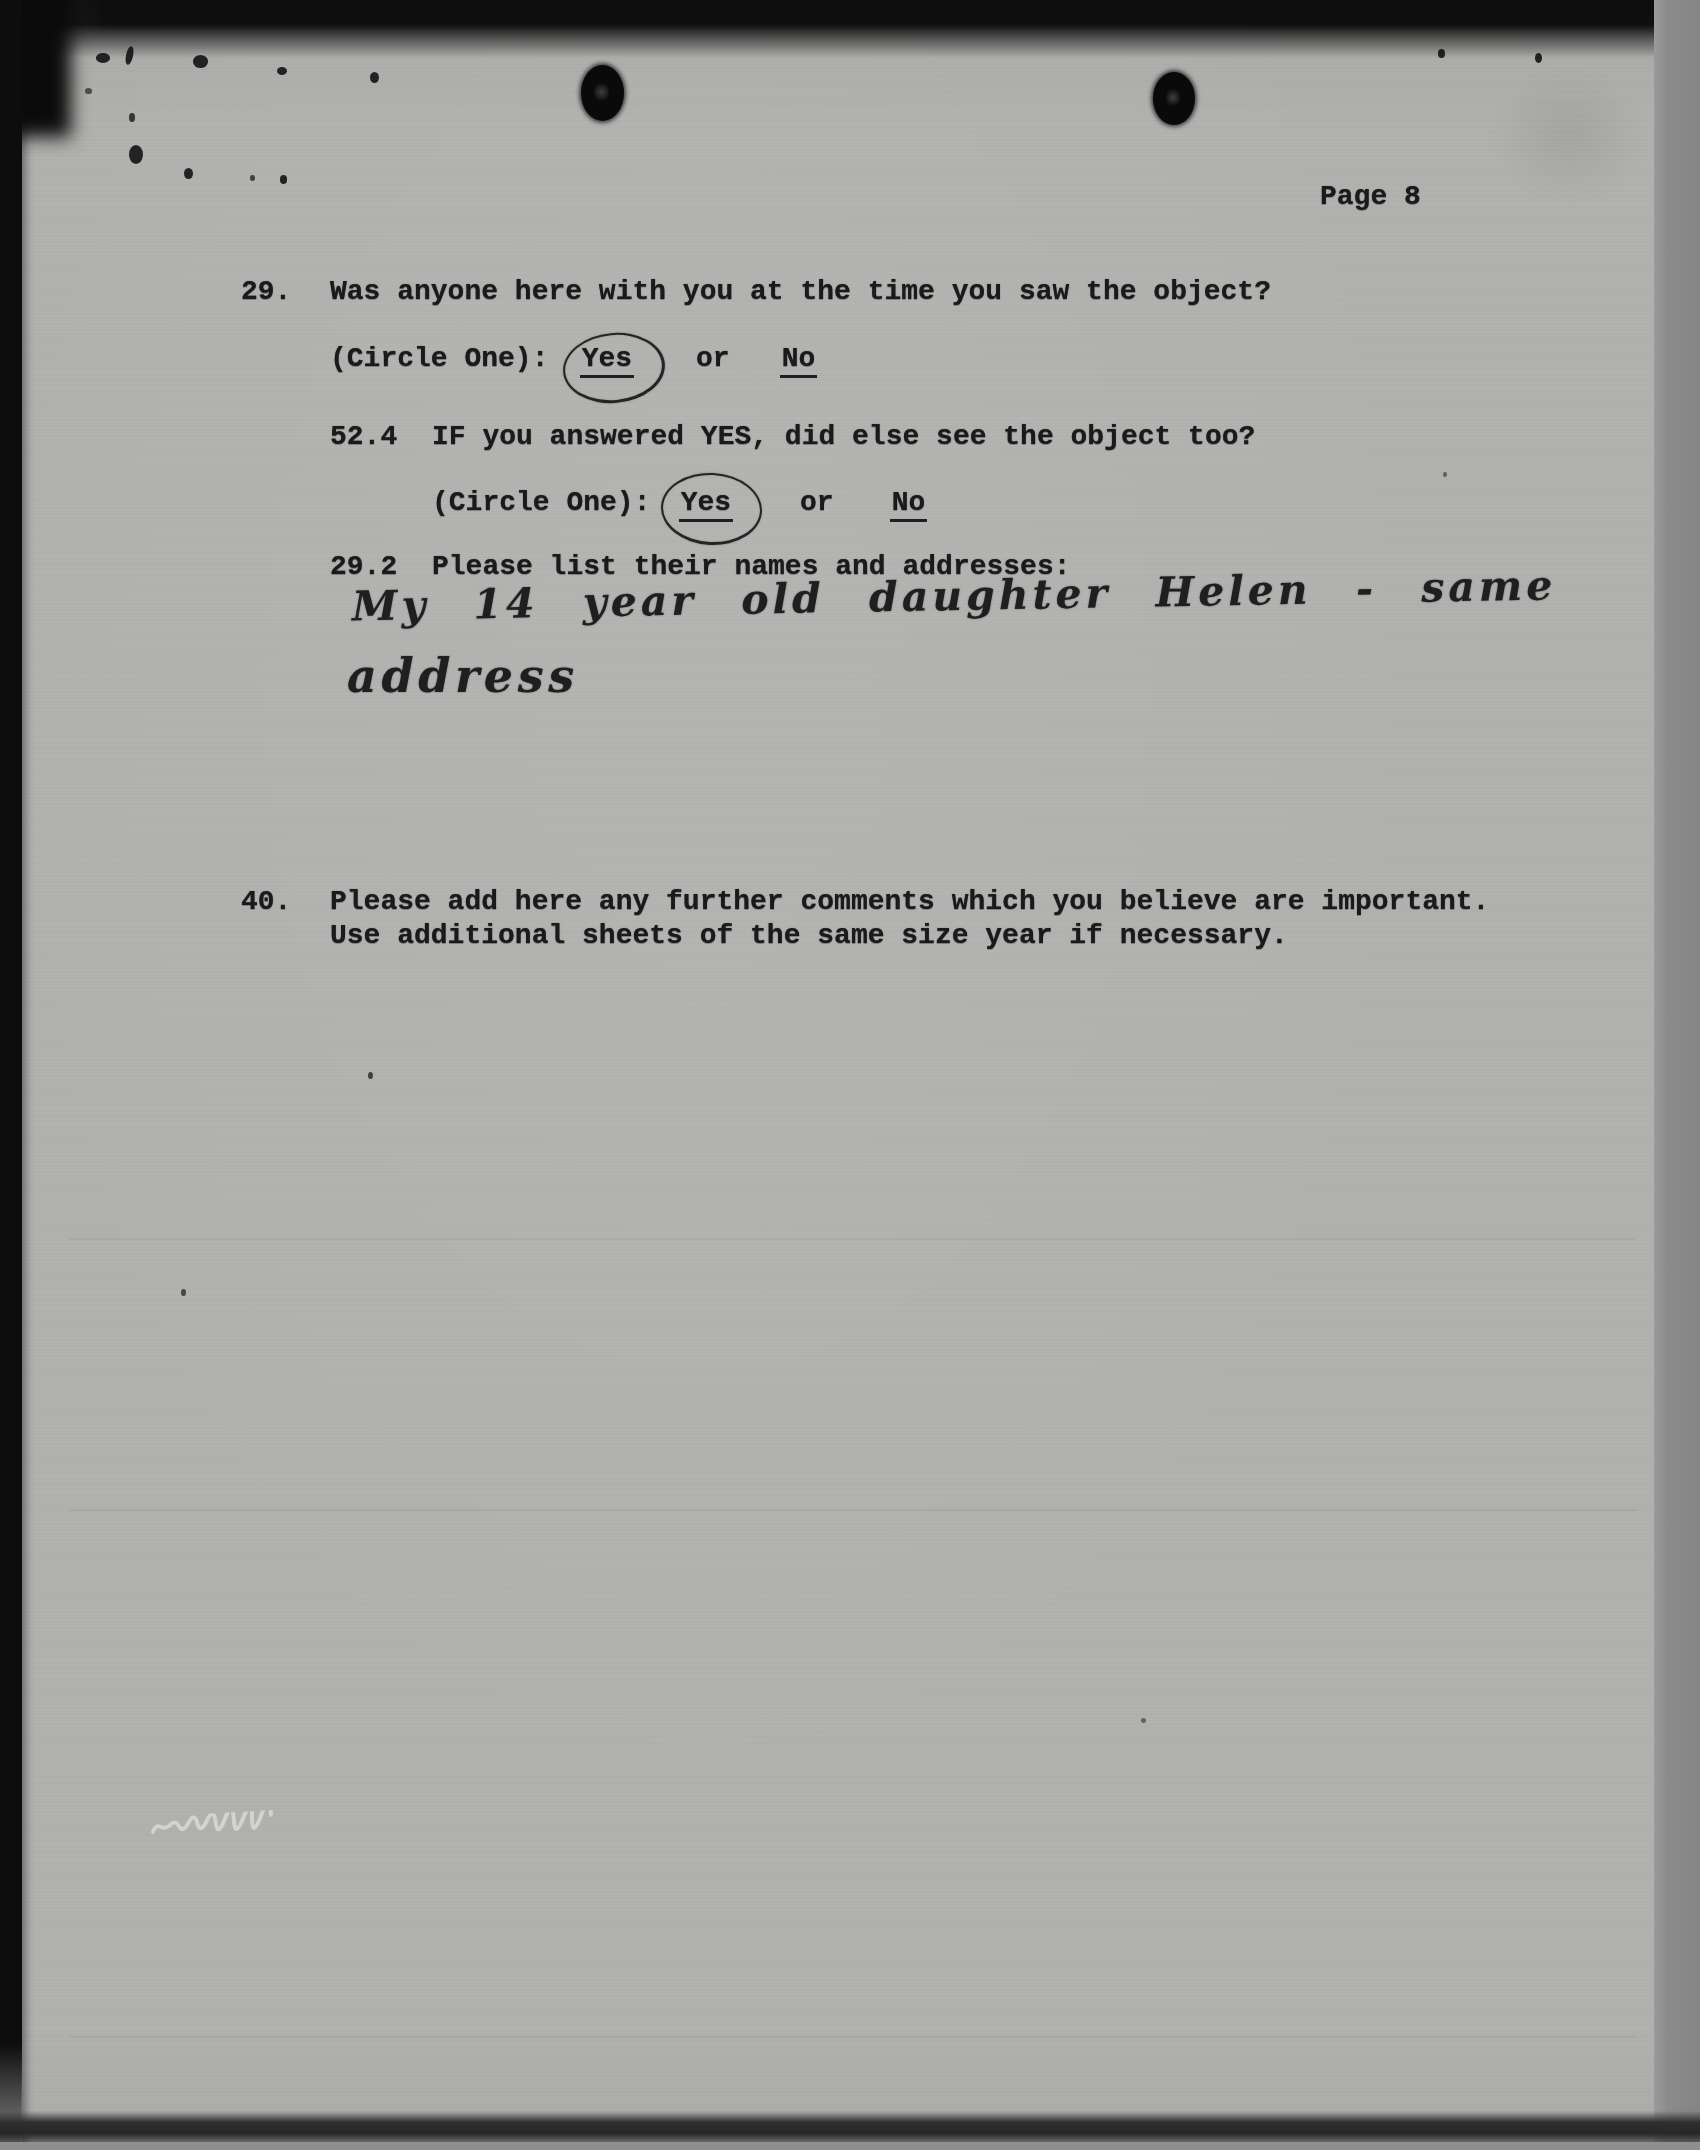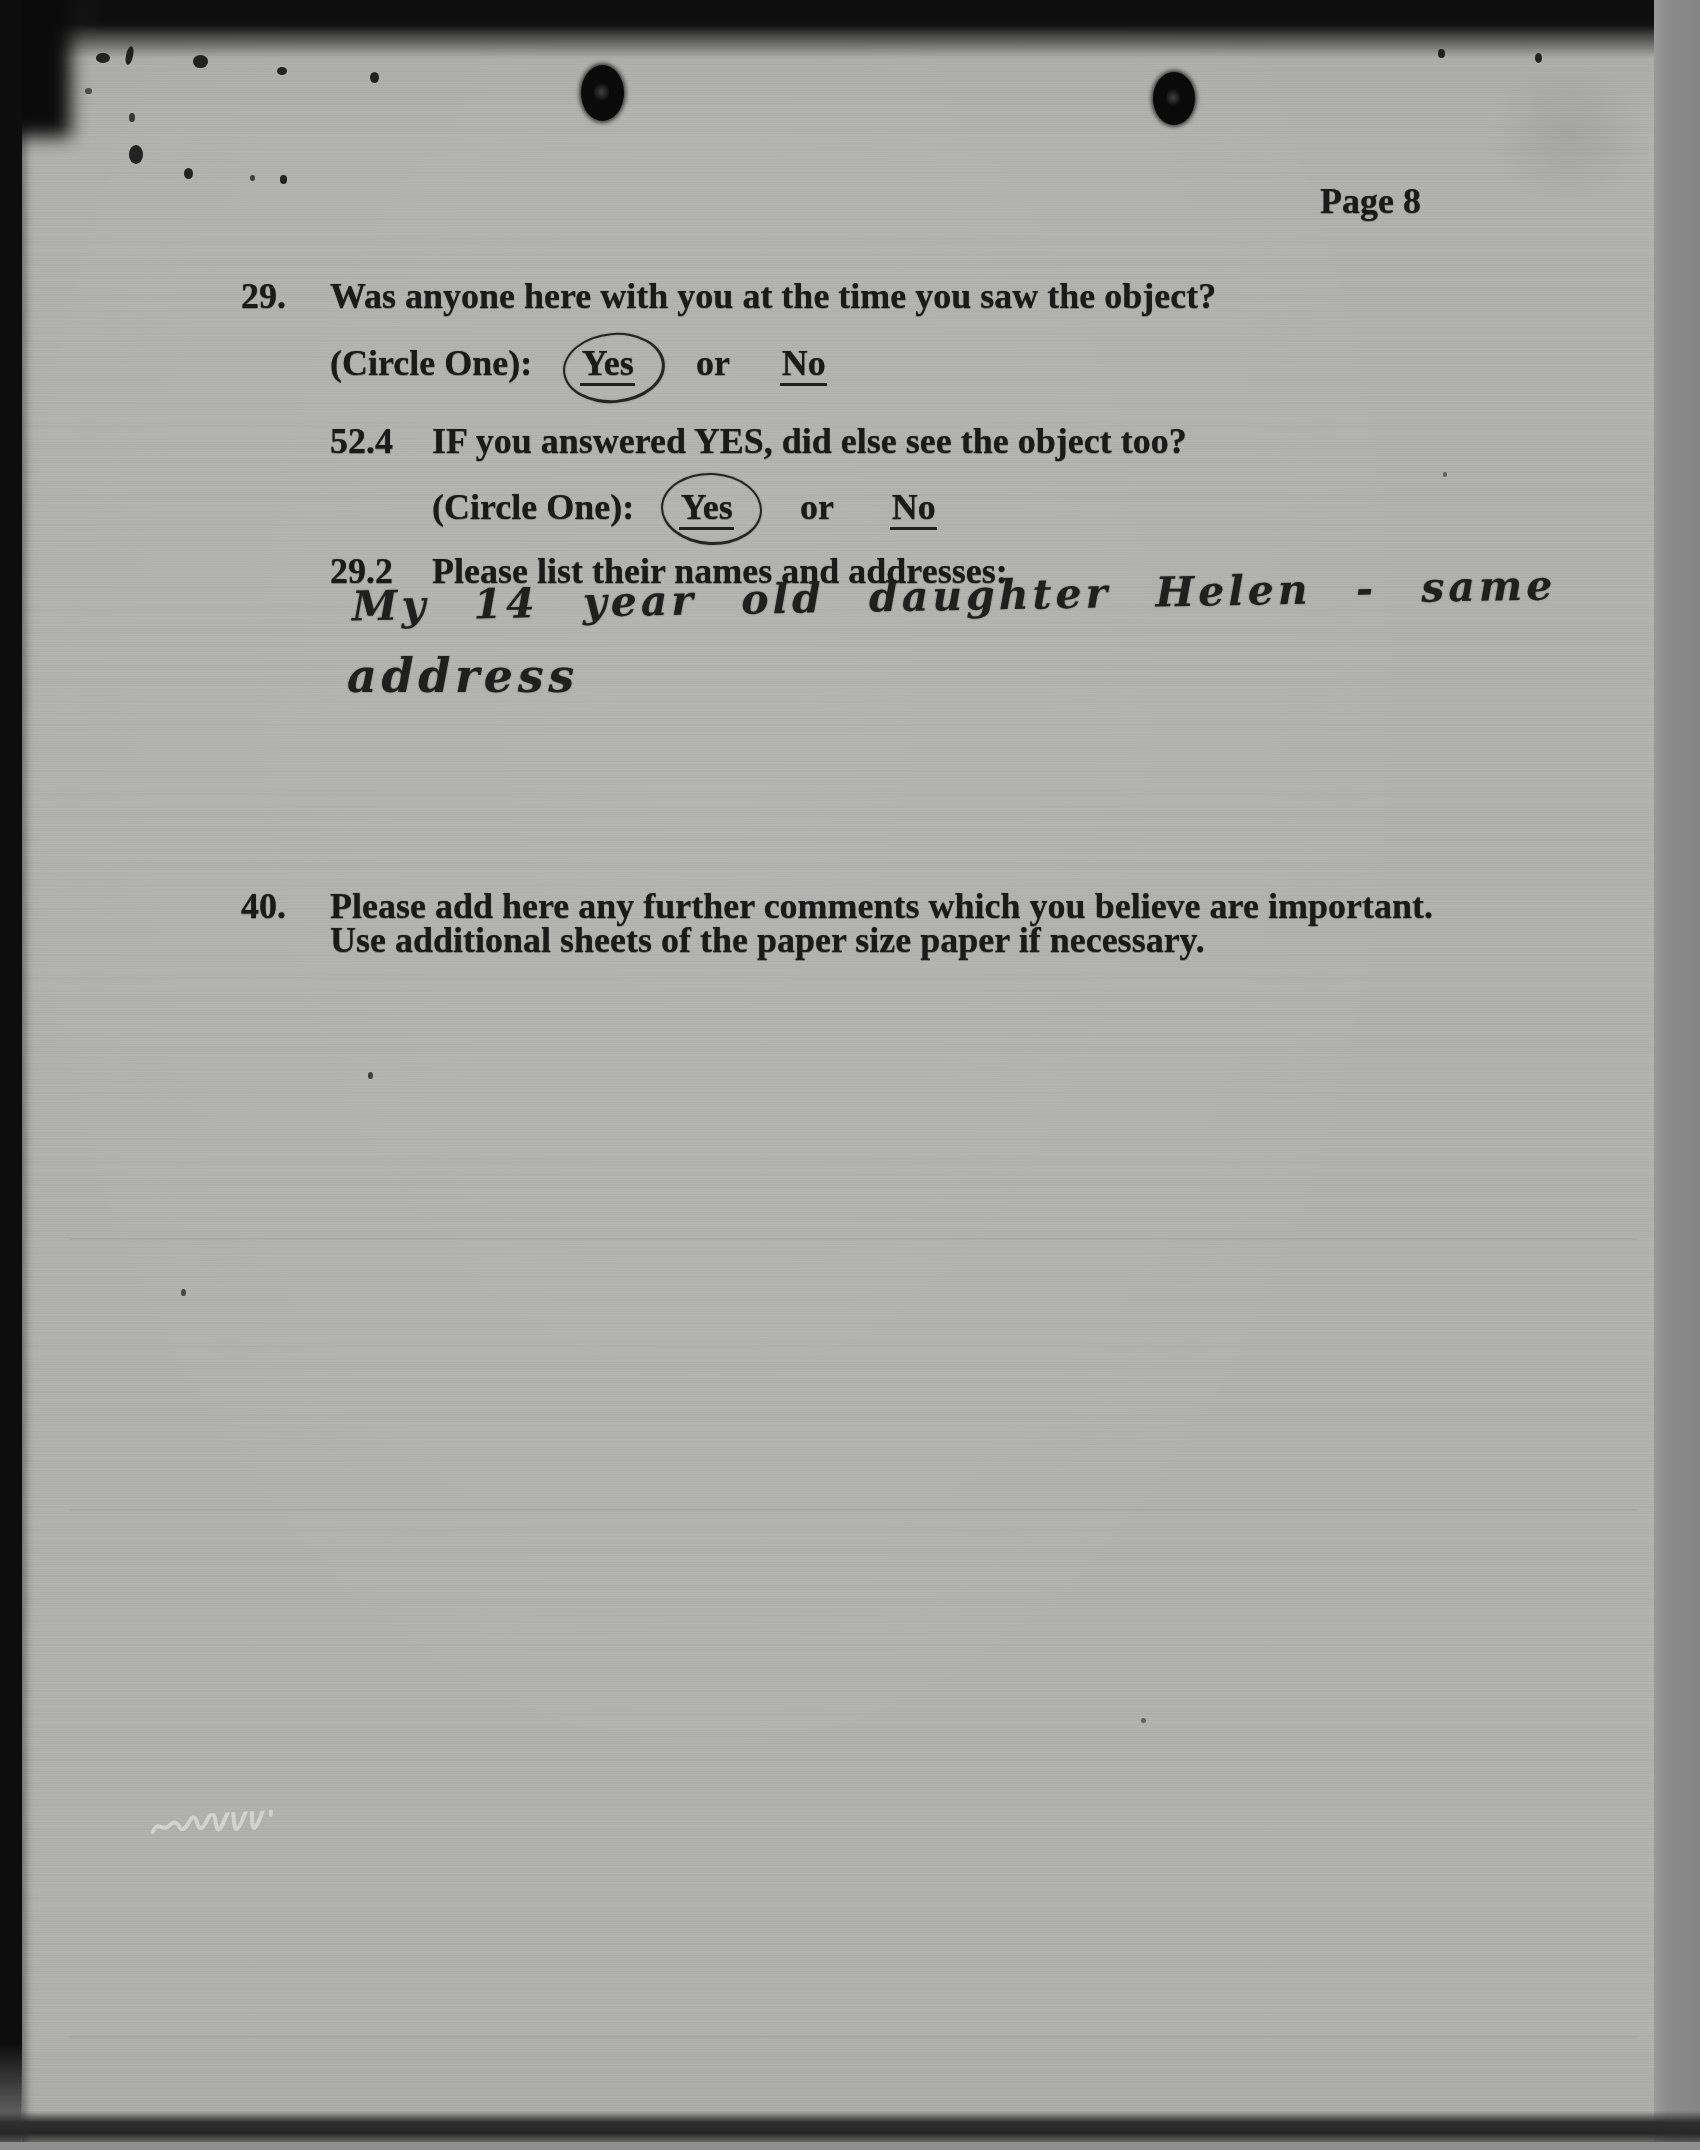--- a/index.html
+++ b/index.html
@@ -72,22 +72,22 @@
   }
   .punch i{
     position:absolute;left:30%;top:28%;width:34%;height:40%;
     background:radial-gradient(circle,rgba(160,160,160,.35) 0%,rgba(160,160,160,0) 70%);
     border-radius:50%;display:block;
   }
   .speck{position:absolute;background:#0f0f0f;border-radius:50%;opacity:.88;}
   
   .tw{
     position:absolute;
-    font-family:Liberation Serif, serif;
-    font-size:36px;font-weight:bold;line-height:1;
+    font-family:Liberation Mono, monospace;
+    font-size:28px;font-weight:bold;line-height:1;
     color:var(--ink);
     text-shadow:0 0 1.1px rgba(10,10,10,.55), 0 0.6px 0.6px rgba(10,10,10,.25);
     white-space:pre;
   }
   .opt-underline{border-bottom:3.4px solid rgba(16,16,16,.9);padding:0 1.7px 2.3px 1.7px;}
   .circle-mark{
     position:absolute;border-radius:50%;
     border-style:solid;border-color:rgba(16,16,16,.88);
     box-shadow:0 0 1.7px rgba(0,0,0,.35), inset 0 0 1.7px rgba(0,0,0,.25);
   }
@@ -165,21 +165,21 @@
 <div>
   <div class="tw" style="left:330px;top:553px">29.2</div>
   <div class="tw" style="left:432px;top:553px">Please list their names and addresses:</div>
   <div class="hand" style="left:352px;top:576px;font-size:41px;letter-spacing:4px;word-spacing:26px;transform:rotate(-1deg)">My 14 year old daughter Helen - same</div>
   <div class="hand" style="left:347px;top:653px;font-size:46px;letter-spacing:4.6px">address</div>
 </div>
 
 <div>
   <div class="tw" style="left:241px;top:888px">40.</div>
   <div class="tw" style="left:330px;top:888px">Please add here any further comments which you believe are important.</div>
-  <div class="tw" style="left:330px;top:922px">Use additional sheets of the paper size paper if necessary.</div>
+  <div class="tw" style="left:330px;top:922px">Use additional sheets of the same size year if necessary.</div>
 </div>
 
 <div class="scratch" style="left:151px;top:1813px">
   <svg width="133" height="20.6" viewBox="0 0 232 36">
     <path d="M2 27 q7 -13 15 -8 t17 -3 t15 4 t17 -6 t15 2 t17 -4 t15 4 t17 -6 t15 2 t17 -2 t15 1 t17 -5 t16 2" stroke="#d6d6d3" stroke-width="7" fill="none" stroke-linecap="round" opacity="0.9"></path>
   </svg>
 </div>
 
 <div class="top-band"></div>
 <div class="top-band-dense"></div>

